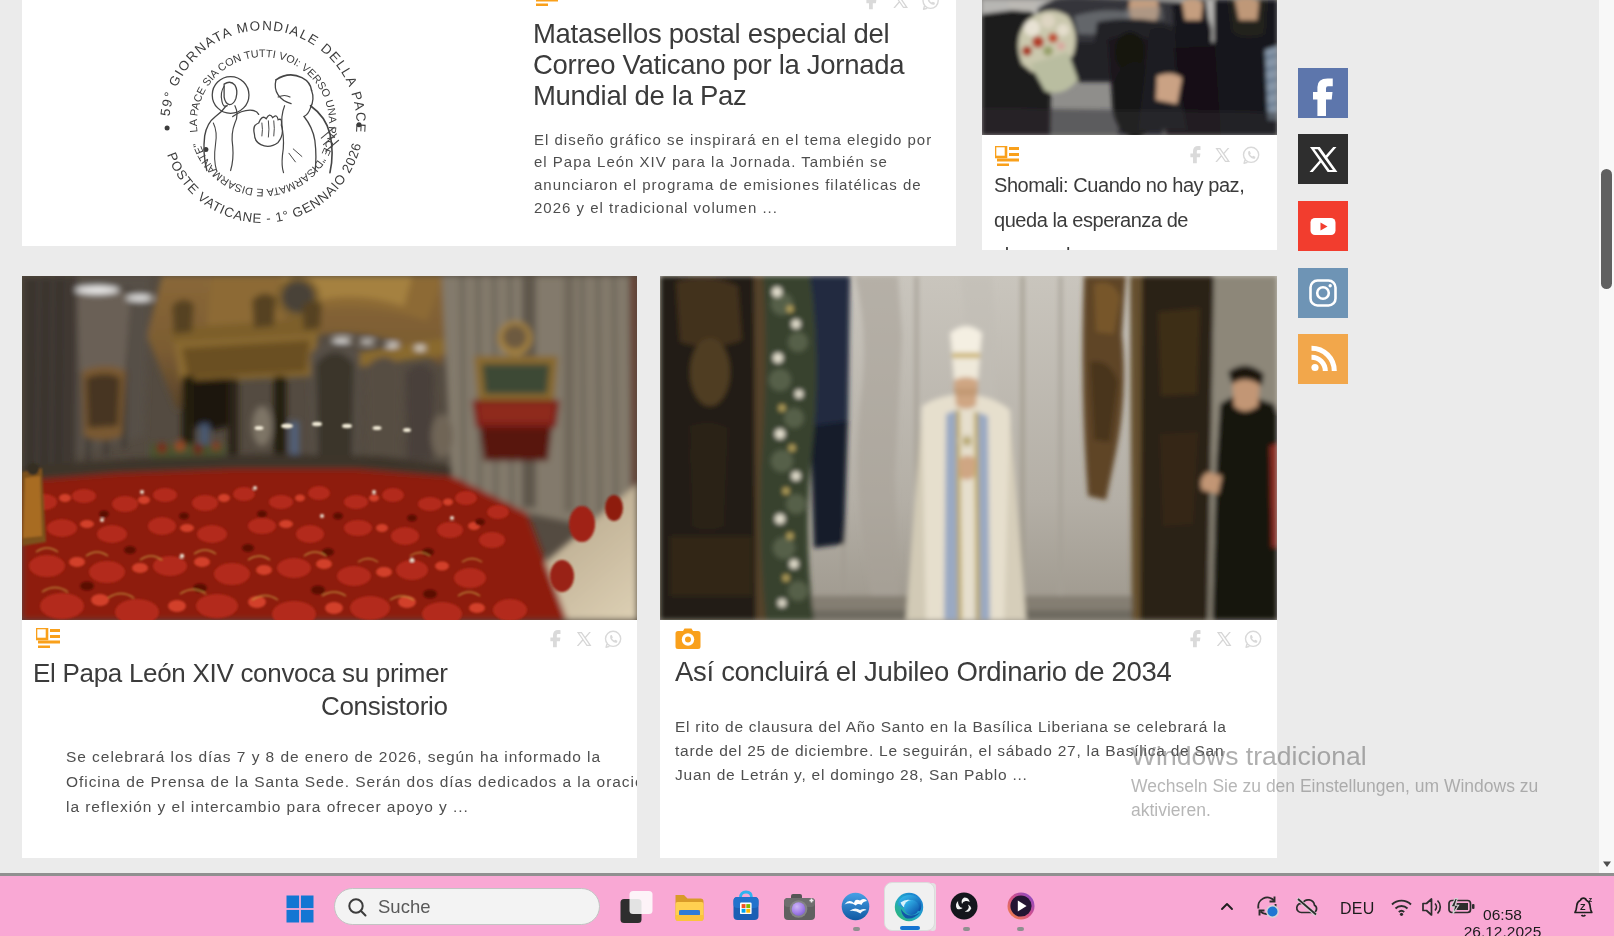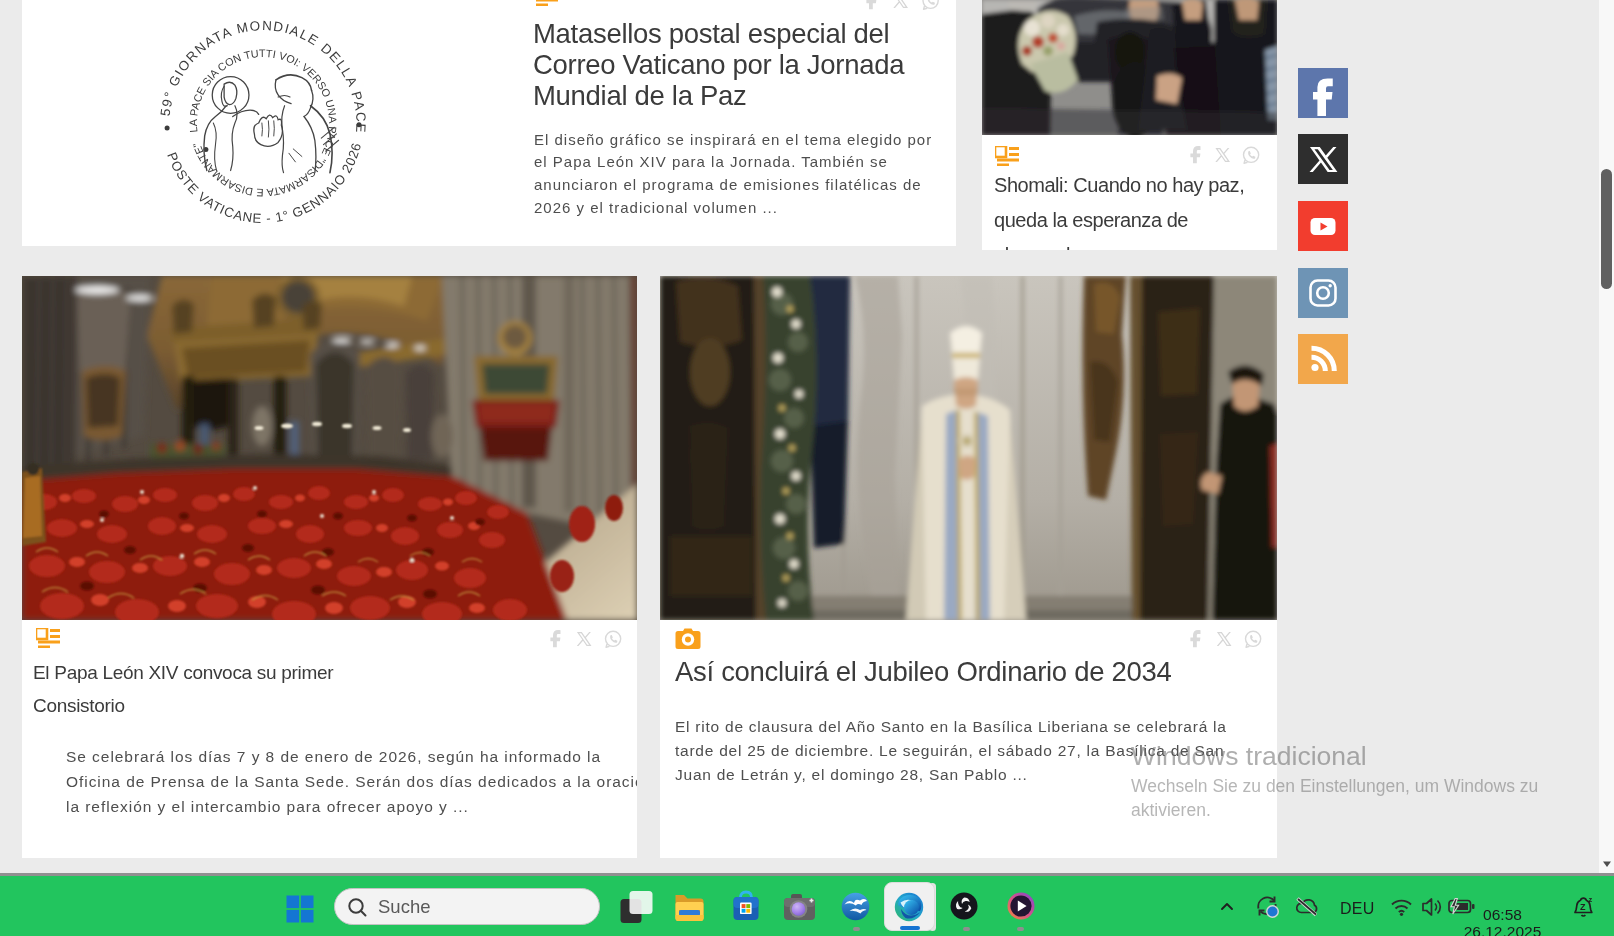--- a/index.html
+++ b/index.html
@@ -379,21 +379,21 @@
     <rect x="14" y="1" width="10" height="3" fill="#f9a01b"></rect>
     <rect x="14" y="7" width="10" height="3" fill="#f9a01b"></rect>
     <rect x="2" y="12.5" width="22" height="3" fill="#f9a01b"></rect>
     <rect x="2" y="17.5" width="12" height="3" fill="#f9a01b"></rect>
   </svg>
   <svg style="position:absolute;left:528px;top:354px;" width="80" height="18">
       <use href="#shf" x="0" y="0"></use>
       <use href="#shx" x="26.5" y="1"></use>
       <use href="#shw" x="54.5" y="0.5"></use>
     </svg>
-  <div class="title" style="left:11px;top:381px;font-size:19px;line-height:32.5px;letter-spacing:-0.3px;">El Papa León XIV convoca su primer<br>Consistorio</div>
+  <div class="title" style="left:11px;top:381px;font-size:26px;line-height:32.5px;letter-spacing:-0.3px;text-align:right;">El Papa León XIV convoca su primer<br>Consistorio</div>
   <div class="body" style="left:12px;top:467.5px;font-size:15.5px;line-height:25.2px;letter-spacing:0.95px;margin-left:32px;">Se celebrará los días 7 y 8 de enero de 2026, según ha informado la<br>Oficina de Prensa de la Santa Sede. Serán dos días dedicados a la oración,<br>la reflexión y el intercambio para ofrecer apoyo y&nbsp;...</div>
 </div>
 
 <div class="card" id="card4" style="left:660px;top:276px;width:617px;height:582px;overflow:hidden;">
   <div class="photo" id="photo4" style="width:617px;height:344px;background:#b0aca4;">
   <svg width="617" height="344" viewBox="0 0 617 344">
     <defs>
       <filter id="b4" x="-20%" y="-20%" width="140%" height="140%">
             <feGaussianBlur stdDeviation="2.8"></feGaussianBlur>
           </filter>
@@ -531,21 +531,21 @@
 <div style="position:absolute;left:1131px;top:741px;color:rgba(100,100,100,0.52);font-size:26.5px;">Windows tradicional</div>
 <div style="position:absolute;left:1131px;top:773.5px;color:rgba(100,100,100,0.47);font-size:17.5px;line-height:24.2px;width:420px;">Wechseln Sie zu den Einstellungen, um Windows zu aktivieren.</div>
 
 <div style="position:absolute;left:1599px;top:0;width:15px;height:873px;background:#f8f8f8;"></div>
 <div style="position:absolute;left:1600.5px;top:169px;width:11px;height:120px;border-radius:5.5px;background:#606060;"></div>
 <svg style="position:absolute;left:1601px;top:859px;" width="12" height="10" viewBox="0 0 12 10">
     <path d="M2 2.5 L10 2.5 L6 8 Z" fill="#4e4e4e"></path>
   </svg>
 
 <div style="position:absolute;left:0;top:873px;width:1614px;height:2.5px;background:#909090;"></div>
-<div id="taskbar" style="position:absolute;left:0;top:875.5px;width:1614px;height:60.5px;background:#22c55e;">
+<div id="taskbar" style="position:absolute;left:0;top:875.5px;width:1614px;height:60.5px;background:#f9a8d4;">
 
   <svg style="position:absolute;left:286px;top:19px;" width="28" height="28" viewBox="0 0 28 28">
     <rect x="0.5" y="0.5" width="12.6" height="12.6" fill="#1476d3"></rect>
     <rect x="14.9" y="0.5" width="12.6" height="12.6" fill="#1476d3"></rect>
     <rect x="0.5" y="14.9" width="12.6" height="12.6" fill="#1476d3"></rect>
     <rect x="14.9" y="14.9" width="12.6" height="12.6" fill="#1476d3"></rect>
   </svg>
 
   <div style="position:absolute;left:334px;top:12px;width:266px;height:37px;border-radius:19px;background:#f3f3f3;border:1px solid #c3c3c3;box-sizing:border-box;">
     <svg style="position:absolute;left:12px;top:8px;" width="21" height="21" viewBox="0 0 21 21">

